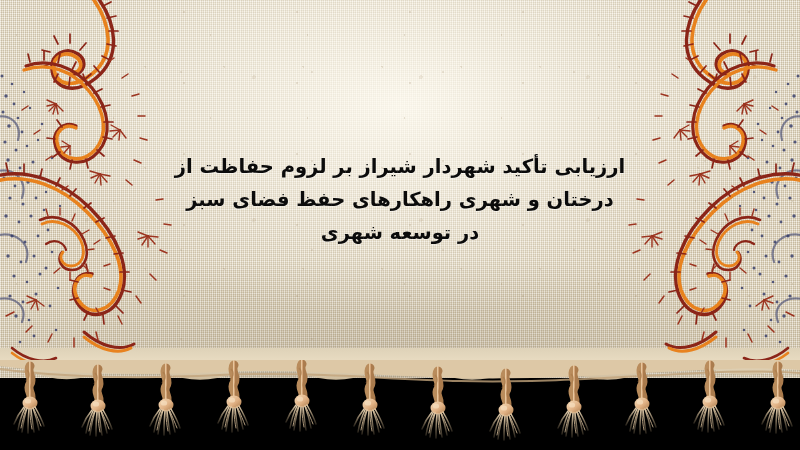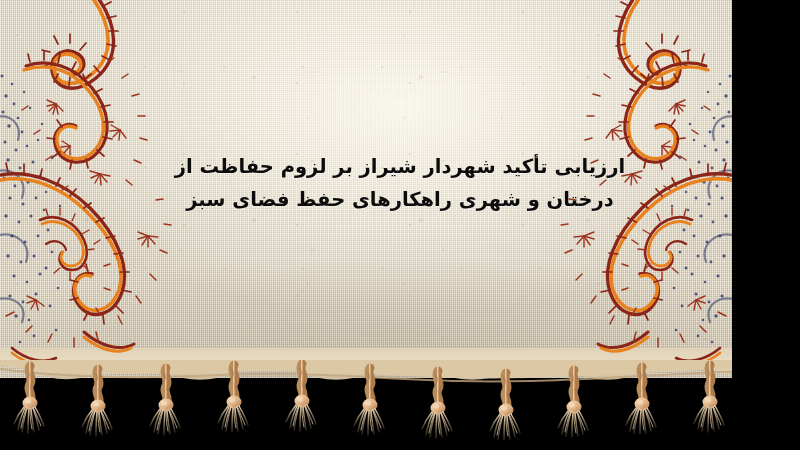--- a/index.html
+++ b/index.html
@@ -6,21 +6,21 @@
 
   html, body {
     width:800px; height:450px;
     overflow:hidden;
     background:#000;
     font-family:"DejaVu Sans", sans-serif;
   }
 
   #stage {
     position:relative;
-    width:732px; height:450px;
+    width:800px; height:450px;
     background:#000000;
     overflow:hidden;
   }
 
   
   #fabric {
     position:absolute;
     left:0; top:0;
     width:800px; height:378px;
     background-color:#e6dcc7;
@@ -594,20 +594,21 @@
       <path d="M84,332 C100,346 120,352 134,344" stroke="#8b2518" stroke-width="3"></path>
       <path d="M84,337 C100,350 118,355 131,348" stroke="#e8821e" stroke-width="3"></path>
       <path d="M12,348 C26,360 44,364 56,358" stroke="#8b2518" stroke-width="2.6"></path>
       <path d="M12,353 C26,364 42,367 54,362" stroke="#e8821e" stroke-width="2.6"></path>
     </g>
   </svg>
 
   <div id="headline">
     <span class="ln ln1">ارزیابی تأکید شهردار شیراز بر لزوم حفاظت از</span>
     <span class="ln ln2">درختان و شهری راهکارهای حفظ فضای سبز</span>
+    <span class="ln ln3">در توسعه شهری</span>
   </div>
 
   <svg id="fringe" viewBox="0 0 800 90" preserveAspectRatio="none">
     <defs>
       <linearGradient id="cordG" x1="0" y1="0" x2="1" y2="0">
         <stop offset="0%" stop-color="#b98c5c"></stop>
         <stop offset="35%" stop-color="#f1d3ac"></stop>
         <stop offset="62%" stop-color="#e0b184"></stop>
         <stop offset="100%" stop-color="#ab7c4e"></stop>
       </linearGradient>

